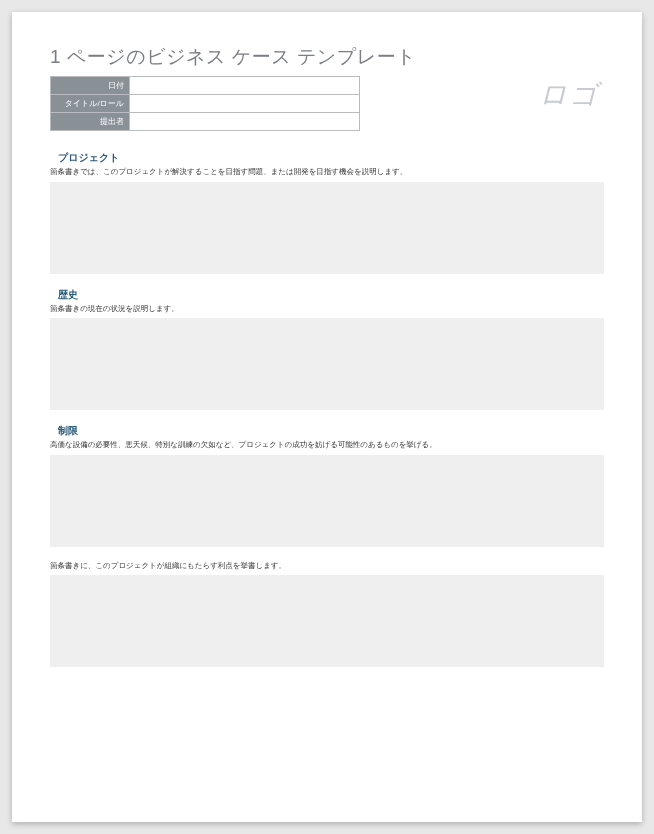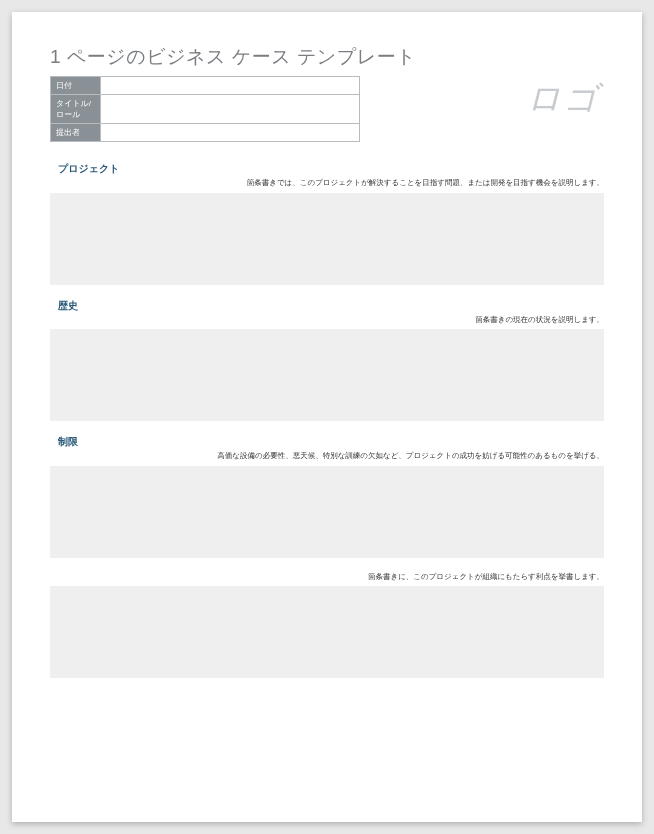--- a/index.html
+++ b/index.html
@@ -37,28 +37,29 @@
   }
   .meta-table td {
     border: 1px solid #b8bcc0;
     font-size: 8px;
     padding: 3px 5px;
     height: 16px;
   }
   .meta-table td.label {
     background: #8a9196;
     color: #ffffff;
-    width: 50px;
+    width: 79px;
     font-weight: 500;
+    text-align: right;
   }
   .meta-table td.value {
     background: #ffffff;
   }
   .logo-placeholder {
-    font-size: 34px;
+    font-size: 28px;
     color: #c8ccd0;
     font-weight: 500;
     font-style: italic;
     letter-spacing: 2px;
     font-family: serif;
     padding-right: 4px;
     margin-left: 28px;
   }
   .section {
     margin-bottom: 14px;
@@ -68,21 +69,20 @@
     font-weight: 700;
     color: #2a5a7a;
     margin-bottom: 2px;
     margin-left: 8px;
   }
   .section-desc {
     font-size: 7.5px;
     color: #333;
     margin-bottom: 4px;
     line-height: 1.4;
-    text-align: right;
   }
   .section-box {
     background: #efefef;
     width: 100%;
     height: 92px;
     border: none;
   }
 </style>
 </head>
 <body>

